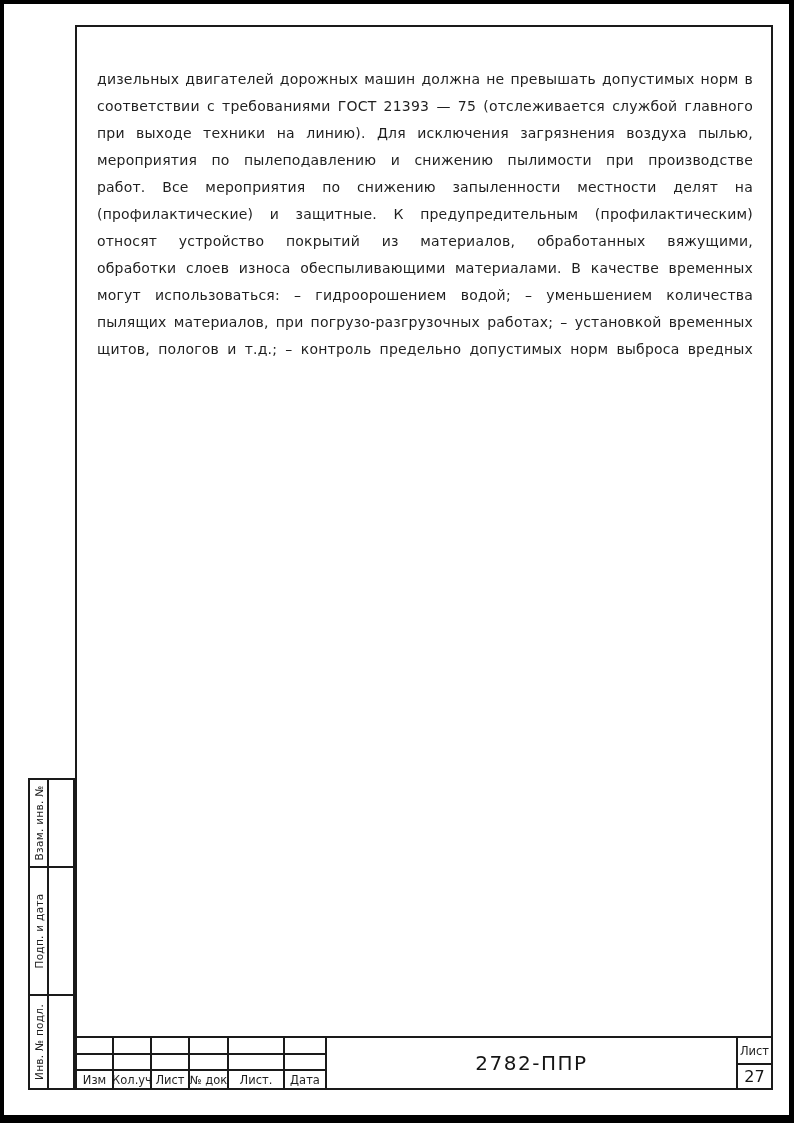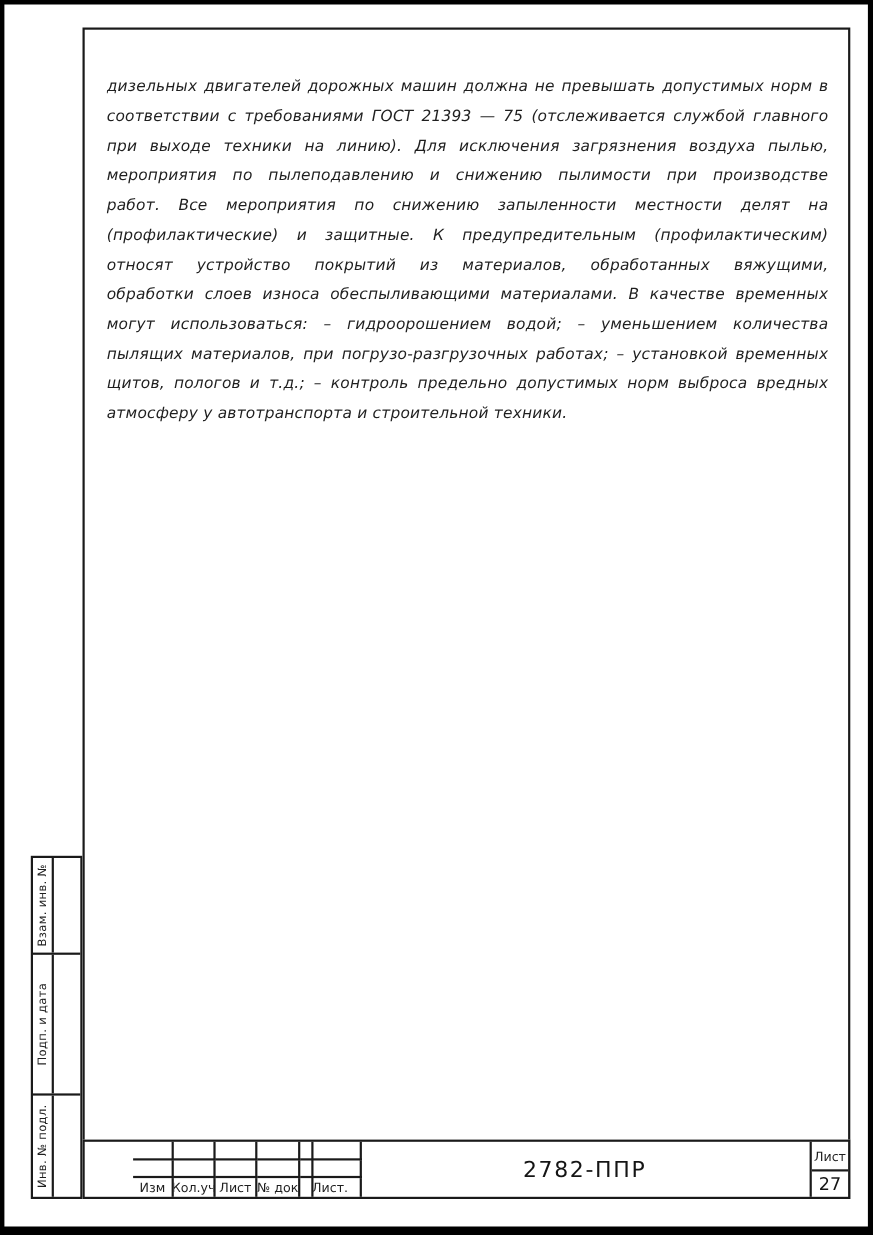--- a/index.html
+++ b/index.html
@@ -34,21 +34,20 @@
     border:2px solid var(--line);
     box-sizing:border-box;
     background:transparent;
   }
   
   .doc-text{
     position:absolute;left:97px;top:66px;width:656px;
     color:var(--text);
     font-size:14px;
     letter-spacing:0.2px;
-    font-style:italic;
   }
   .doc-text .line{
     height:27px;line-height:27px;
     text-align:justify;
     text-align-last:justify;
     overflow:hidden;
     white-space:normal;
   }
   .doc-text .line.last{
     text-align-last:left;
@@ -79,27 +78,26 @@
   }
   .side-value-cell{flex:1;}
   
   .stamp{
     position:absolute;left:75px;top:1036px;width:698px;height:54px;
     border:2px solid var(--line);
     box-sizing:border-box;
     background:var(--page);
   }
   .sgrid{
-    position:absolute;left:0;top:0;width:208px;height:100%;
+    position:absolute;left:0;top:0;width:250px;height:100%;
     display:grid;
     grid-template-columns:37px 38px 38px 39px 56px 1fr;
     grid-template-rows:1fr 1fr 1fr;
     border-right:2px solid var(--line);
     box-sizing:border-box;
-    padding-left:44px;
   }
   .sgrid>div{
     border-right:2px solid var(--line);
     border-bottom:2px solid var(--line);
     box-sizing:border-box;
     display:flex;align-items:center;justify-content:center;
     font-size:11.5px;color:var(--text);
     overflow:hidden;white-space:nowrap;
   }
   .sgrid>div:nth-child(6n){border-right:none;}
@@ -138,21 +136,20 @@
       <div class="line">соответствии с требованиями ГОСТ 21393 — 75 (отслеживается службой главного механика</div>
       <div class="line">при выходе техники на линию). Для исключения загрязнения воздуха пылью, проводятся</div>
       <div class="line">мероприятия по пылеподавлению и снижению пылимости при производстве строительных</div>
       <div class="line">работ. Все мероприятия по снижению запыленности местности делят на предупредительные</div>
       <div class="line">(профилактические) и защитные. К предупредительным (профилактическим) мероприятиям</div>
       <div class="line">относят устройство покрытий из материалов, обработанных вяжущими, поверхностные</div>
       <div class="line">обработки слоев износа обеспыливающими материалами. В качестве временных мероприятий</div>
       <div class="line">могут использоваться: – гидроорошением водой; – уменьшением количества перевалок</div>
       <div class="line">пылящих материалов, при погрузо-разгрузочных работах; – установкой временных заборов,</div>
       <div class="line">щитов, пологов и т.д.; – контроль предельно допустимых норм выброса вредных веществ в</div>
-      <div class="line last">атмосферу у автотранспорта и строительной техники.</div>
     </div>
 
   <div class="side-table" id="side-table">
       <div class="side-row">
         <div class="side-label-cell">
           <span>Взам. инв. №</span>
         </div>
         <div class="side-value-cell"></div>
       </div>
       <div class="side-row">

